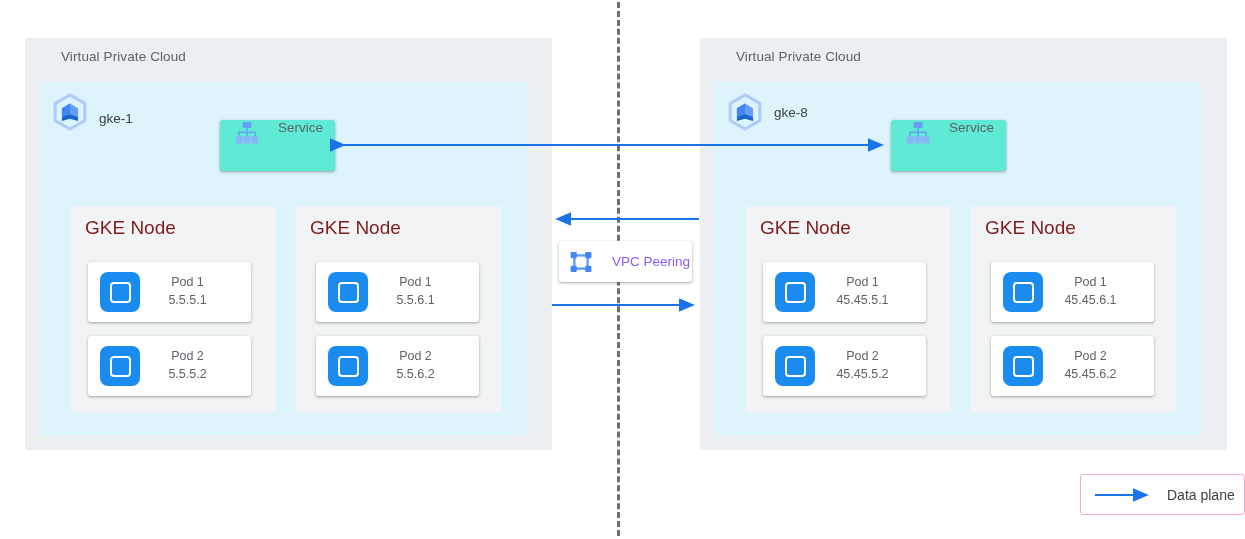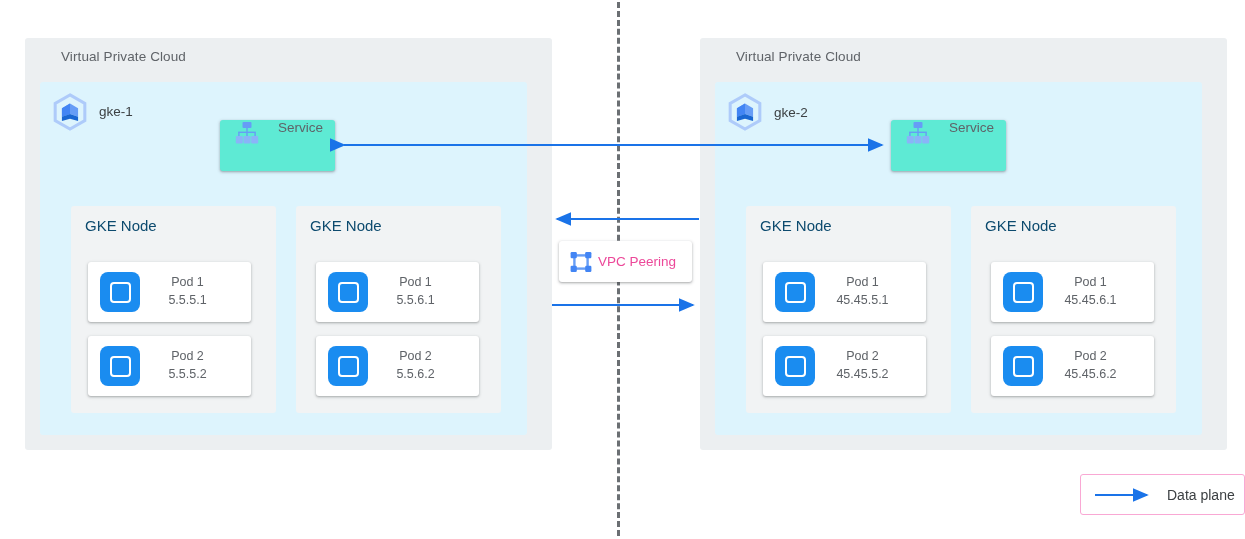--- a/index.html
+++ b/index.html
@@ -59,21 +59,21 @@
   }
 
   
   .node{
     position:absolute;
     background:#f1f3f4;
     border-radius:3px;
   }
   .node-label{
     position:absolute;left:14px;top:11px;
-    font-size:15px;color:#0c4a6e;white-space:nowrap;
+    font-size:19px;color:#7f1d1d;white-space:nowrap;
   }
 
   
   .pod{
     position:absolute;
     background:#ffffff;
     border-radius:3px;
     box-shadow:0 1px 2px rgba(60,64,67,.30),0 1px 3px 1px rgba(60,64,67,.10);
     display:flex;align-items:center;
   }
@@ -104,21 +104,21 @@
 
   
   .peering{
     position:absolute;
     background:#ffffff;
     border-radius:3px;
     box-shadow:0 1px 2px rgba(60,64,67,.30),0 1px 3px 1px rgba(60,64,67,.13);
     display:flex;align-items:center;
   }
   .peering-icon{width:26px;height:26px;margin-left:9px;flex:0 0 auto;}
-  .peering-label{font-size:13.5px;color:#ec4899;margin-left:4px;margin-right:11px;white-space:nowrap;}
+  .peering-label{font-size:13.5px;color:#8b5cf6;margin-left:18px;margin-right:11px;white-space:nowrap;}
 
   
   .legend{
     position:absolute;
     background:#ffffff;
     border:1px solid #f9a8d4;
     border-radius:3px;
     display:flex;align-items:center;
   }
   .legend-swatch{width:64px;height:18px;margin-left:12px;flex:0 0 auto;}
@@ -136,21 +136,21 @@
   <div class="cluster" style="left:40px;top:82px;width:487px;height:353px;"></div>
 
   <div class="gke-icon" style="left:51px;top:93px;">
     <svg viewBox="0 0 40 40" width="38" height="38">
       <path d="M20 2 L35.6 11 L35.6 29 L20 38 L4.4 29 L4.4 11 Z" fill="none" stroke="#aecbfa" stroke-width="3.2"></path>
       <path d="M20 11 L28.5 16 L28.5 25 L20 22 L11.5 25 L11.5 16 Z" fill="#669df6"></path>
       <path d="M20 11 L20 22 L11.5 25 L11.5 16 Z" fill="#4285f4"></path>
       <path d="M20 22 L28.5 25 L28.5 29.5 L20 27 L11.5 29.5 L11.5 25 Z" fill="#1967d2"></path>
     </svg>
   </div>
-  <div class="gke-name" style="left:99px;top:104px;">gke-1</div>
+  <div class="gke-name" style="left:99px;top:111px;">gke-1</div>
 
   <div class="service-box" style="left:220px;top:120px;width:115px;height:51px;">
     <span class="service-icon">
       <svg viewBox="0 0 26 26" width="26" height="26">
         <rect x="8.5" y="2" width="9" height="6" rx="1" fill="#669df6"></rect>
         <rect x="12.3" y="8" width="1.4" height="5" fill="#669df6"></rect>
         <rect x="4.2" y="11.6" width="17.6" height="1.4" fill="#669df6"></rect>
         <rect x="4.2" y="12.6" width="1.4" height="3.6" fill="#669df6"></rect>
         <rect x="12.3" y="12.6" width="1.4" height="3.6" fill="#669df6"></rect>
         <rect x="20.4" y="12.6" width="1.4" height="3.6" fill="#669df6"></rect>
@@ -213,21 +213,21 @@
   <div class="cluster" style="left:715px;top:82px;width:487px;height:353px;"></div>
 
   <div class="gke-icon" style="left:726px;top:93px;">
     <svg viewBox="0 0 40 40" width="38" height="38">
       <path d="M20 2 L35.6 11 L35.6 29 L20 38 L4.4 29 L4.4 11 Z" fill="none" stroke="#aecbfa" stroke-width="3.2"></path>
       <path d="M20 11 L28.5 16 L28.5 25 L20 22 L11.5 25 L11.5 16 Z" fill="#669df6"></path>
       <path d="M20 11 L20 22 L11.5 25 L11.5 16 Z" fill="#4285f4"></path>
       <path d="M20 22 L28.5 25 L28.5 29.5 L20 27 L11.5 29.5 L11.5 25 Z" fill="#1967d2"></path>
     </svg>
   </div>
-  <div class="gke-name" style="left:774px;top:105px;">gke-2</div>
+  <div class="gke-name" style="left:774px;top:105px;">gke-8</div>
 
   <div class="service-box" style="left:891px;top:120px;width:115px;height:51px;">
     <span class="service-icon">
       <svg viewBox="0 0 26 26" width="26" height="26">
         <rect x="8.5" y="2" width="9" height="6" rx="1" fill="#669df6"></rect>
         <rect x="12.3" y="8" width="1.4" height="5" fill="#669df6"></rect>
         <rect x="4.2" y="11.6" width="17.6" height="1.4" fill="#669df6"></rect>
         <rect x="4.2" y="12.6" width="1.4" height="3.6" fill="#669df6"></rect>
         <rect x="12.3" y="12.6" width="1.4" height="3.6" fill="#669df6"></rect>
         <rect x="20.4" y="12.6" width="1.4" height="3.6" fill="#669df6"></rect>

